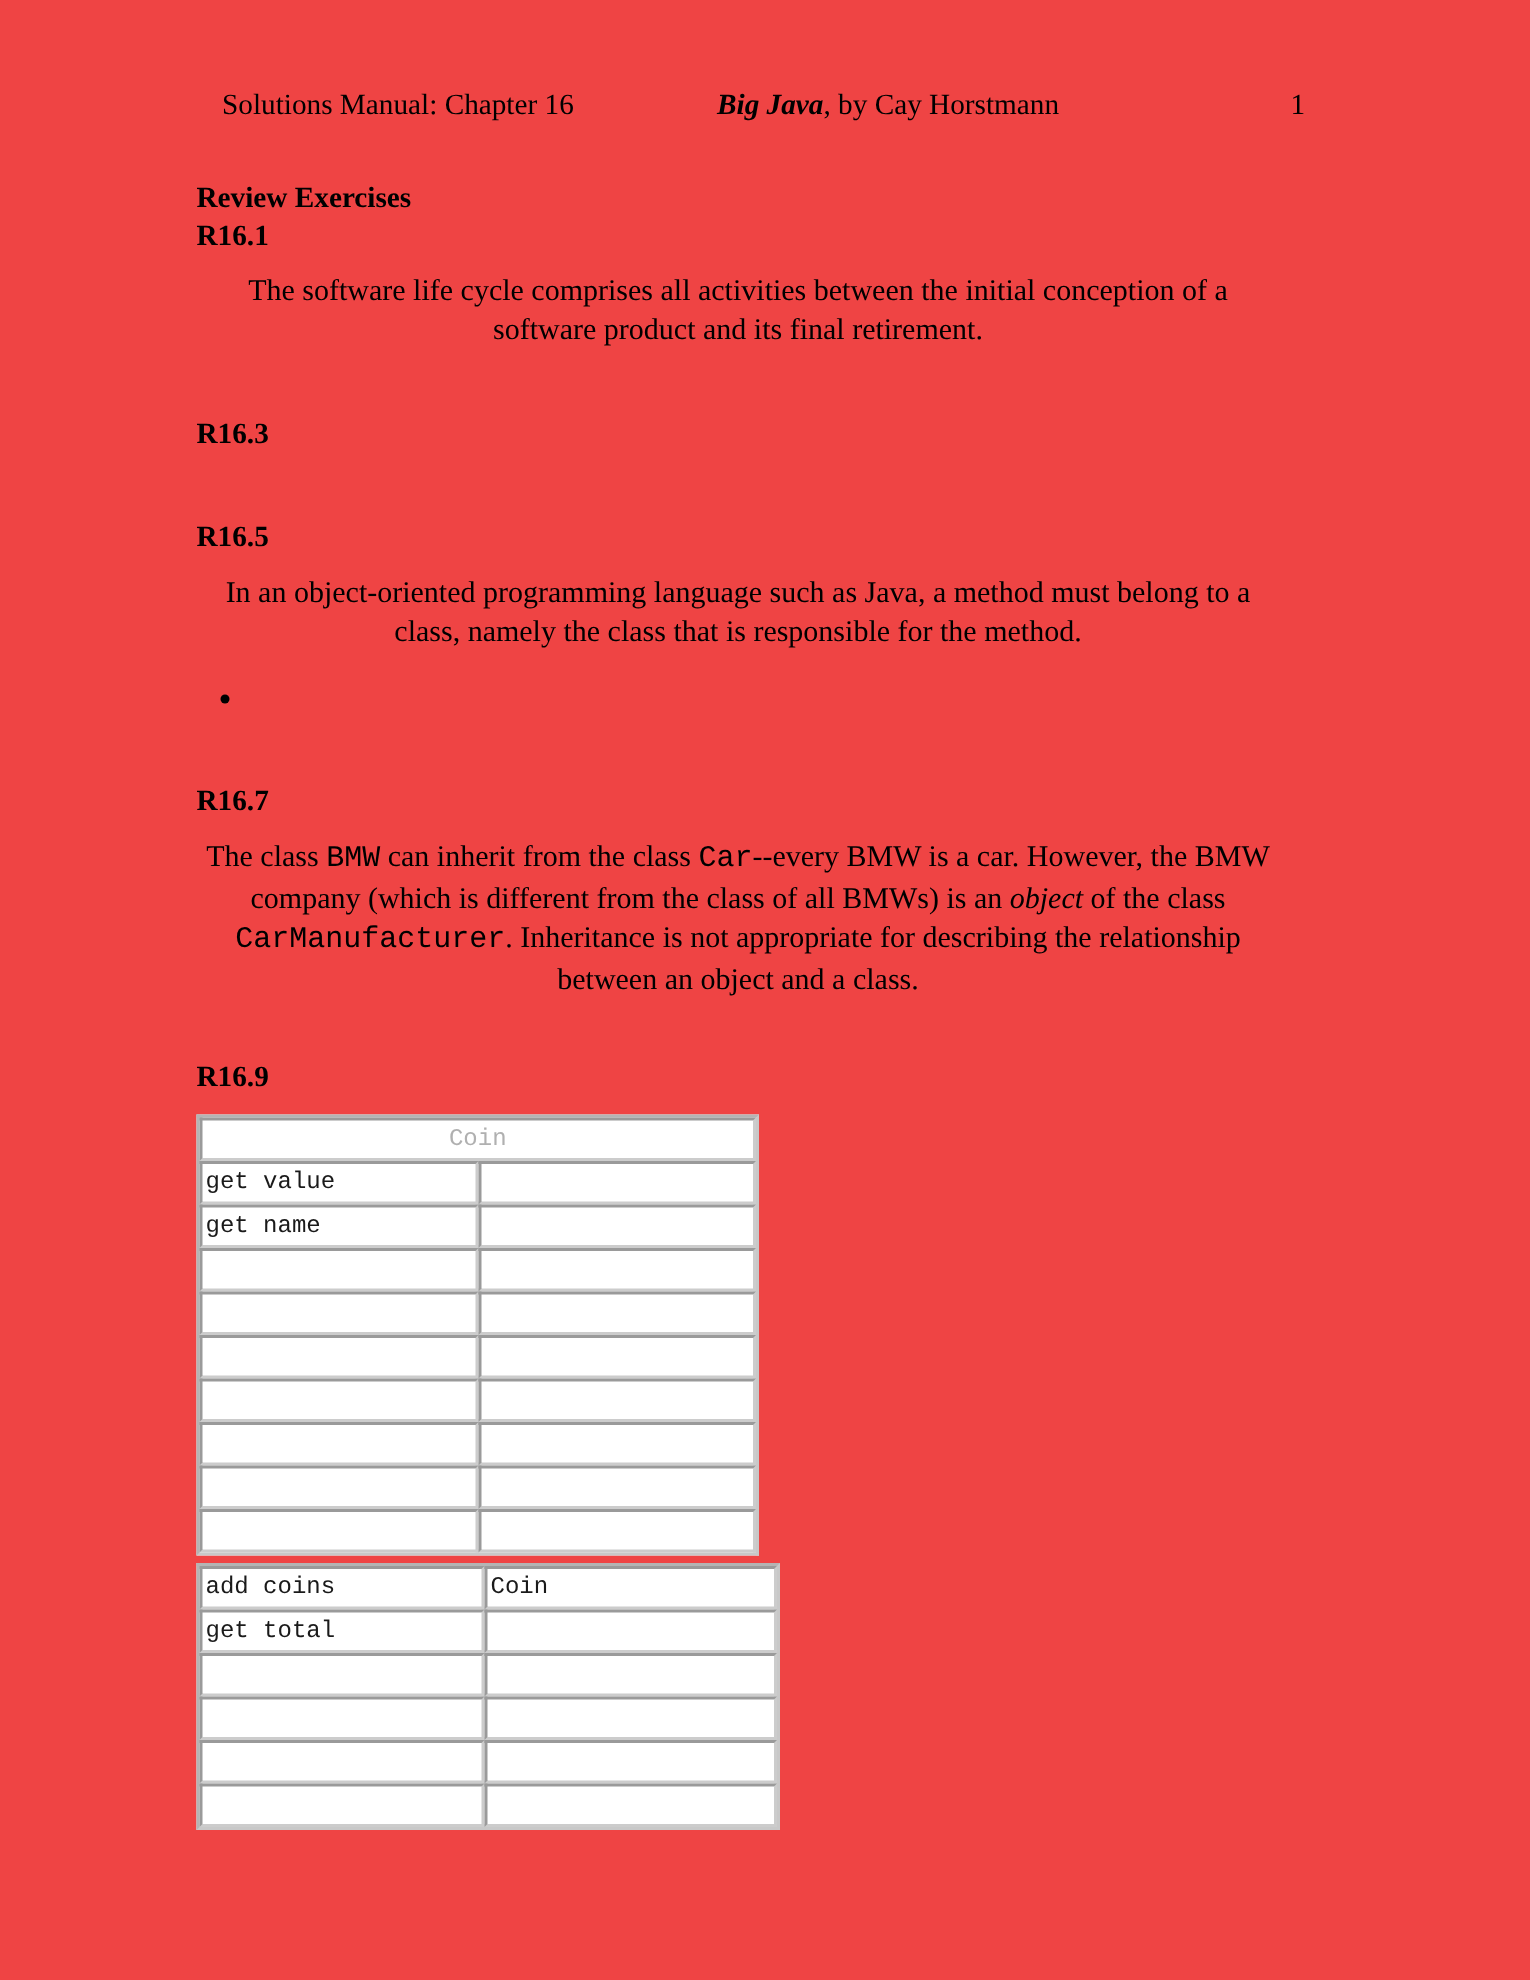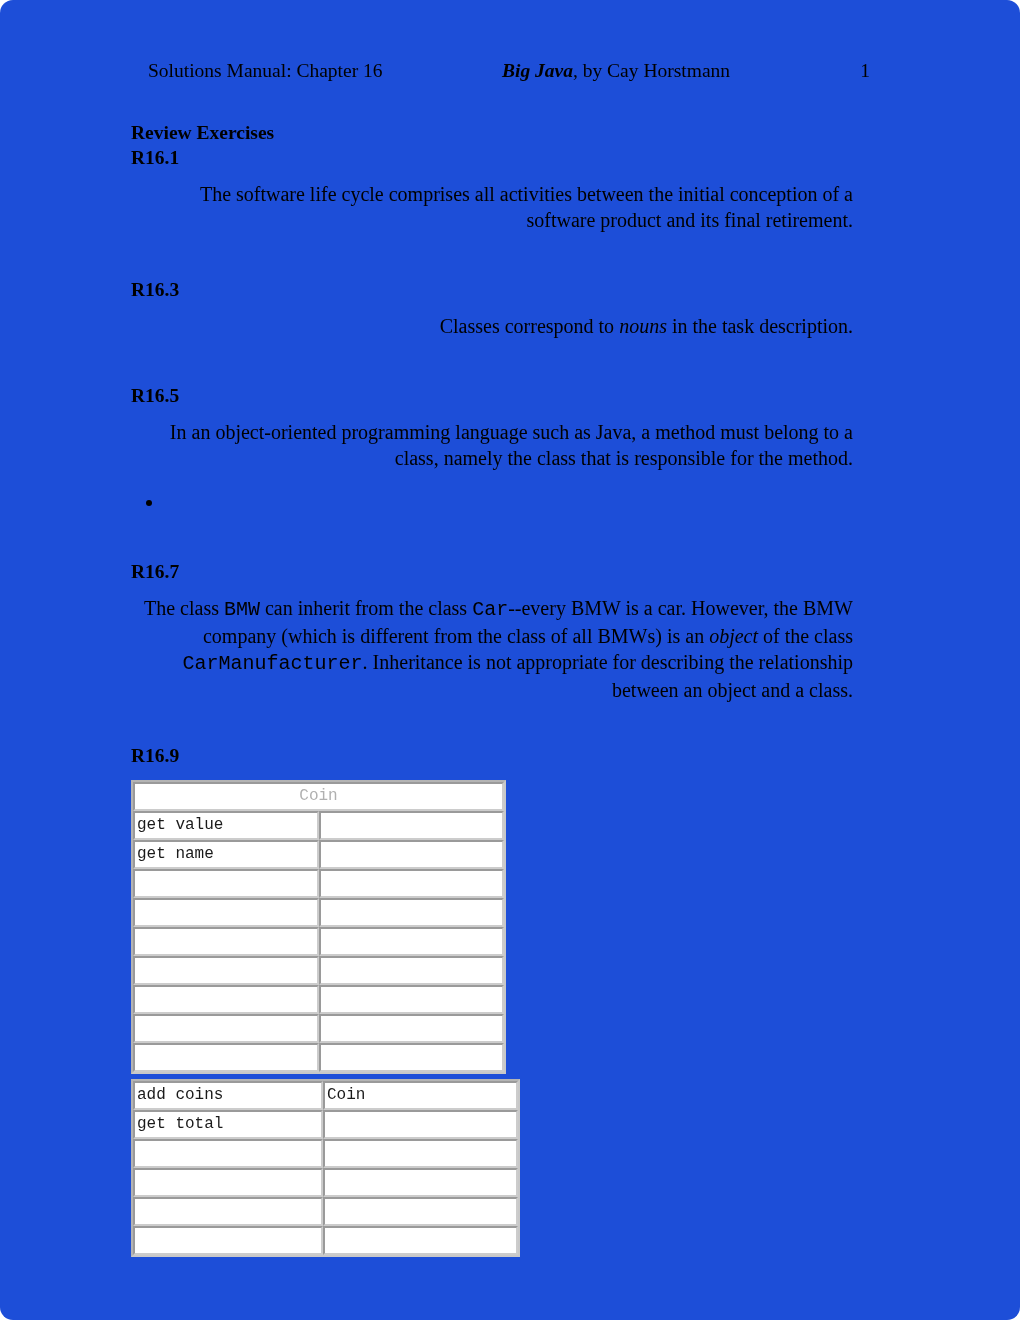--- a/index.html
+++ b/index.html
@@ -4,25 +4,24 @@
 <style>
   html, body {
     margin: 0;
     padding: 0;
     background: #ffffff;
   }
   .page {
     position: relative;
     width: 1020px;
     height: 1320px;
-    background: #1d4ed8;
+    background: #ef4444;
     font-family: "Liberation Serif", "DejaVu Serif", serif;
     color: #000000;
     overflow: hidden;
-    border-radius: 13px;
   }
 
   
   .doc-header {
     position: absolute;
     left: 148px;
     top: 58px;
     width: 722px;
     font-size: 19.5px;
     line-height: 26px;
@@ -34,21 +33,20 @@
     top: 0;
   }
   .doc-header .hdr-center {
     position: absolute;
     left: 330px;
     top: 0;
   }
   .doc-header .hdr-center .book {
     font-weight: bold;
     font-style: italic;
-    margin-left: 24px;
   }
   .doc-header .hdr-right {
     position: absolute;
     right: 0;
     top: 0;
   }
 
   
   .content {
     position: absolute;
@@ -69,21 +67,21 @@
     line-height: 25px;
     font-weight: bold;
     margin: 0;
     padding: 0;
   }
   p.body-text {
     font-size: 20px;
     line-height: 26px;
     margin: 11px 0 0 0;
     padding: 0;
-    text-align: right;
+    text-align: center;
   }
   .mono {
     font-family: "Liberation Mono", "DejaVu Sans Mono", monospace;
     font-size: 20px;
   }
   .ital {
     font-style: italic;
   }
   .spacer-lg { height: 44px; }
   .spacer-md { height: 40px; }
@@ -154,21 +152,20 @@
   <div class="content">
     <h2 class="section-title">Review Exercises</h2>
     <div id="exercise-container">
         <div>
           <h3 class="exercise-id">R16.1</h3>
           <p class="body-text"><span>The software life cycle comprises all activities between the initial conception of a software product and its final retirement.</span></p>
         </div>
         <div>
           <div class="spacer-lg"></div>
           <h3 class="exercise-id">R16.3</h3>
-          <p class="body-text"><span>Classes correspond to </span><span class="ital">nouns</span><span> in the task description.</span></p>
         </div>
         <div>
           <div class="spacer-lg"></div>
           <h3 class="exercise-id">R16.5</h3>
           <p class="body-text"><span>In an object-oriented programming language such as Java, a method must belong to a class, namely the class that is responsible for the method.</span></p>
           <ul class="plain-bullets">
             <li></li>
           </ul>
         </div>
         <div>

